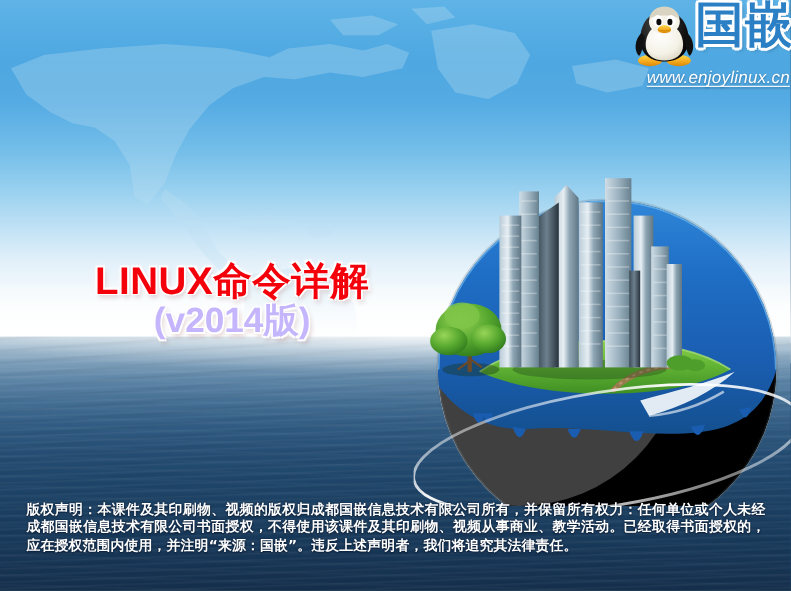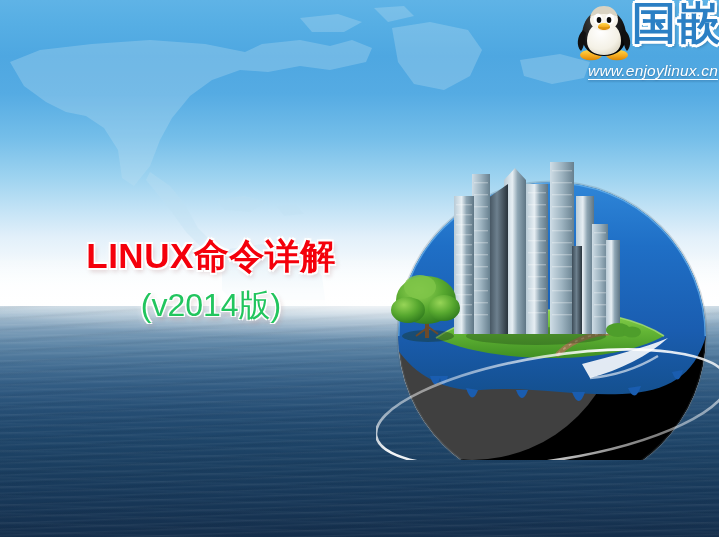--- a/index.html
+++ b/index.html
@@ -118,24 +118,24 @@
     white-space:nowrap;
     text-shadow:
       -1.6px -1.6px 0 rgba(255,255,255,.95),
        1.6px -1.6px 0 rgba(255,255,255,.95),
       -1.6px  1.6px 0 rgba(255,255,255,.95),
        1.6px  1.6px 0 rgba(255,255,255,.95),
        0 0 7px rgba(255,255,255,.9),
        2px 3px 5px rgba(120,30,30,.28);
   }
   .title-sub{
-    margin-top:16px;
+    margin-top:2px;
     font-size:32px;
-    font-weight:normal;
-    color:#22c55e;
+    font-weight:bold;
+    color:#c4b5fd;
     white-space:nowrap;
     text-shadow:
       -1.4px -1.4px 0 rgba(255,255,255,.95),
        1.4px -1.4px 0 rgba(255,255,255,.95),
       -1.4px  1.4px 0 rgba(255,255,255,.95),
        1.4px  1.4px 0 rgba(255,255,255,.95),
        0 0 7px rgba(255,255,255,.9),
        2px 3px 5px rgba(120,30,30,.28);
   }
 
@@ -519,14 +519,15 @@
         <ellipse cx="35" cy="16" rx="2.3" ry="3" fill="#0b0b0b"></ellipse>
 
         <path d="M30,19 C34,19 36,21 36,23 C36,25 33,26 30,26 C27,26 24,25 24,23 C24,21 26,19 30,19 Z" fill="url(#footG)"></path>
         <path d="M24,23 C27,24.4 33,24.4 36,23" stroke="#c98b0a" stroke-width=".8" fill="none"></path>
       </svg>
     </div>
     <div class="brand-cn">国嵌</div>
     <div class="brand-url">www.enjoylinux.cn</div>
   </div>
 
+  <div class="copyright">版权声明：本课件及其印刷物、视频的版权归成都国嵌信息技术有限公司所有，并保留所有权力：任何单位或个人未经成都国嵌信息技术有限公司书面授权，不得使用该课件及其印刷物、视频从事商业、教学活动。已经取得书面授权的，应在授权范围内使用，并注明“来源：国嵌”。违反上述声明者，我们将追究其法律责任。</div>
 
 </div>
 
 </body></html>

